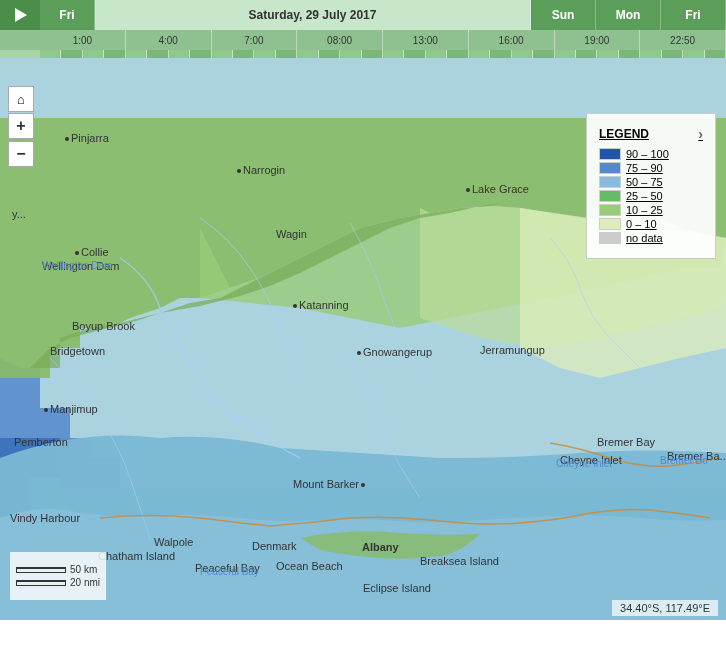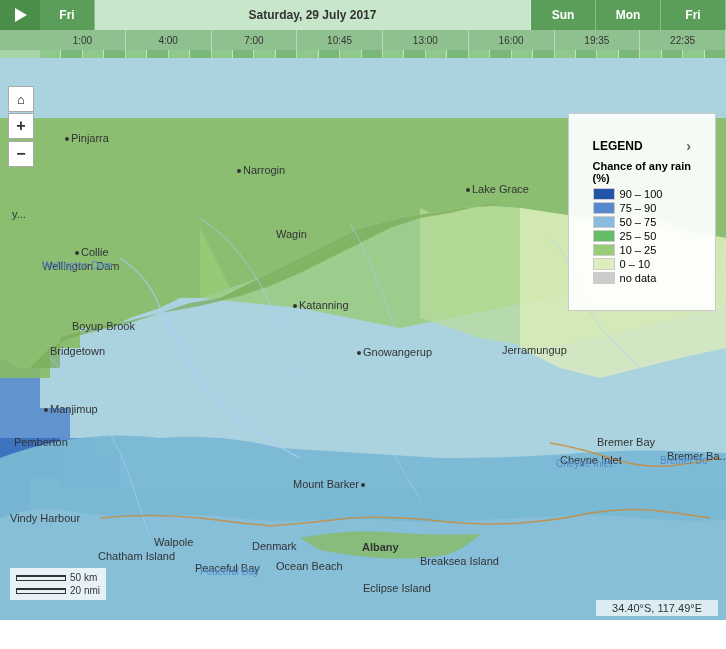--- a/index.html
+++ b/index.html
@@ -110,24 +110,25 @@
       margin-bottom: 2px;
     }
 
     
     #legend {
       position: absolute;
       top: 55px;
       right: 10px;
       background: rgba(255,255,255,0.92);
       border: 1px solid #ccc;
-      padding: 24px;
+      padding: 12px;
       z-index: 10;
       min-width: 130px;
       font-size: 11px;
+      text-decoration: underline;
     }
     #legend-header {
       display: flex; align-items: center; justify-content: space-between;
       font-weight: bold; font-size: 12px; margin-bottom: 6px;
     }
     .legend-chevron {
       cursor: pointer; font-size: 14px; color: #666;
     }
     .legend-title { font-weight: bold; font-size: 11px; margin-bottom: 4px; }
     .legend-item {
@@ -156,21 +157,21 @@
       margin-right: 2px;
     }
 
     
     #scale-bar {
       position: absolute;
       bottom: 20px;
       left: 10px;
       z-index: 10;
       background: rgba(255,255,255,0.8);
-      padding: 4px 6px;
+      padding: 12px 6px;
       font-size: 10px;
       color: #333;
     }
     .scale-line {
       display: flex; flex-direction: column; gap: 2px;
     }
     .scale-ruler {
       display: flex; align-items: center;
     }
     .scale-bar-line {
@@ -180,21 +181,21 @@
     }
 
     
     #coords {
       position: absolute;
       bottom: 4px;
       right: 8px;
       font-size: 11px;
       color: #333;
       background: rgba(255,255,255,0.7);
-      padding: 2px 16px;
+      padding: 2px 8px;
       z-index: 10;
     }
 
     
     #home-btn {
       position: absolute;
       top: 28px;
       left: 8px;
       width: 26px; height: 26px;
       background: #fff;
@@ -218,25 +219,25 @@
   <div class="nav-day active" id="sat-day">Saturday, 29 July 2017</div>
   <div class="nav-day" id="sun-day">Sun</div>
   <div class="nav-day" id="mon-day">Mon</div>
   <div class="nav-day" id="thu-day">Fri</div>
 </div>
 
 <div id="time-bar">
   <div class="time-segment">1:00</div>
   <div class="time-segment">4:00</div>
   <div class="time-segment">7:00</div>
-  <div class="time-segment">10:45</div>
+  <div class="time-segment">08:00</div>
   <div class="time-segment">13:00</div>
   <div class="time-segment">16:00</div>
-  <div class="time-segment">19:35</div>
-  <div class="time-segment">22:35</div>
+  <div class="time-segment">19:00</div>
+  <div class="time-segment">22:50</div>
 </div>
 
 <div id="time-ticks">
   <div class="tick-segment"></div>
     <div class="tick-segment"></div>
   <div class="tick-segment"></div>
     <div class="tick-segment"></div>
   <div class="tick-segment"></div>
     <div class="tick-segment"></div>
   <div class="tick-segment"></div>
@@ -319,21 +320,21 @@
   <div class="map-label" style="left:237px;top:106px"><span class="dot"></span>Narrogin</div>
   <div class="map-label" style="left:466px;top:125px"><span class="dot"></span>Lake Grace</div>
   <div class="map-label" style="left:12px;top:150px">y...</div>
   <div class="map-label" style="left:75px;top:188px"><span class="dot"></span>Collie</div>
   <div class="map-label" style="left:42px;top:202px">Wellington Dam</div>
   <div class="map-label" style="left:276px;top:170px">Wagin</div>
   <div class="map-label" style="left:293px;top:241px"><span class="dot"></span>Katanning</div>
   <div class="map-label" style="left:72px;top:262px">Boyup Brook</div>
   <div class="map-label" style="left:50px;top:287px">Bridgetown</div>
   <div class="map-label" style="left:357px;top:288px"><span class="dot"></span>Gnowangerup</div>
-  <div class="map-label" style="left:502px;top:286px">Jerramungup</div>
+  <div class="map-label" style="left:480px;top:286px">Jerramungup</div>
   <div class="map-label" style="left:44px;top:345px"><span class="dot"></span>Manjimup</div>
   <div class="map-label" style="left:14px;top:378px">Pemberton</div>
   <div class="map-label" style="left:293px;top:420px">Mount Barker<span class="dot" style="margin-left:2px;"></span></div>
   <div class="map-label" style="left:597px;top:378px">Bremer Bay</div>
   <div class="map-label" style="left:560px;top:396px">Cheyne Inlet</div>
   <div class="map-label" style="left:10px;top:454px">Vindy Harbour</div>
   <div class="map-label" style="left:154px;top:478px">Walpole</div>
   <div class="map-label" style="left:98px;top:492px">Chatham Island</div>
   <div class="map-label" style="left:252px;top:482px">Denmark</div>
   <div class="map-label" style="left:195px;top:504px">Peaceful Bay</div>
@@ -349,21 +350,20 @@
 
   <div class="map-label" style="left:556px;top:400px;color:#5588cc;font-size:10px;">Cheyne Inlet</div>
 
   <div class="map-label" style="left:660px;top:387px;color:#5588cc;font-size:10px;margin-top:10px;">Bremer Bo</div>
 
   <div id="legend">
     <div id="legend-header">
       <span>LEGEND</span>
       <span class="legend-chevron">›</span>
     </div>
-    <div class="legend-title">Chance of any rain<br>(%)</div>
     <div class="legend-item">
       <div class="legend-color" style="background:#2255aa;"></div>
       <span>90 – 100</span>
     </div>
     <div class="legend-item">
       <div class="legend-color" style="background:#5588cc;"></div>
       <span>75 – 90</span>
     </div>
     <div class="legend-item">
       <div class="legend-color" style="background:#88bbdd;"></div>

